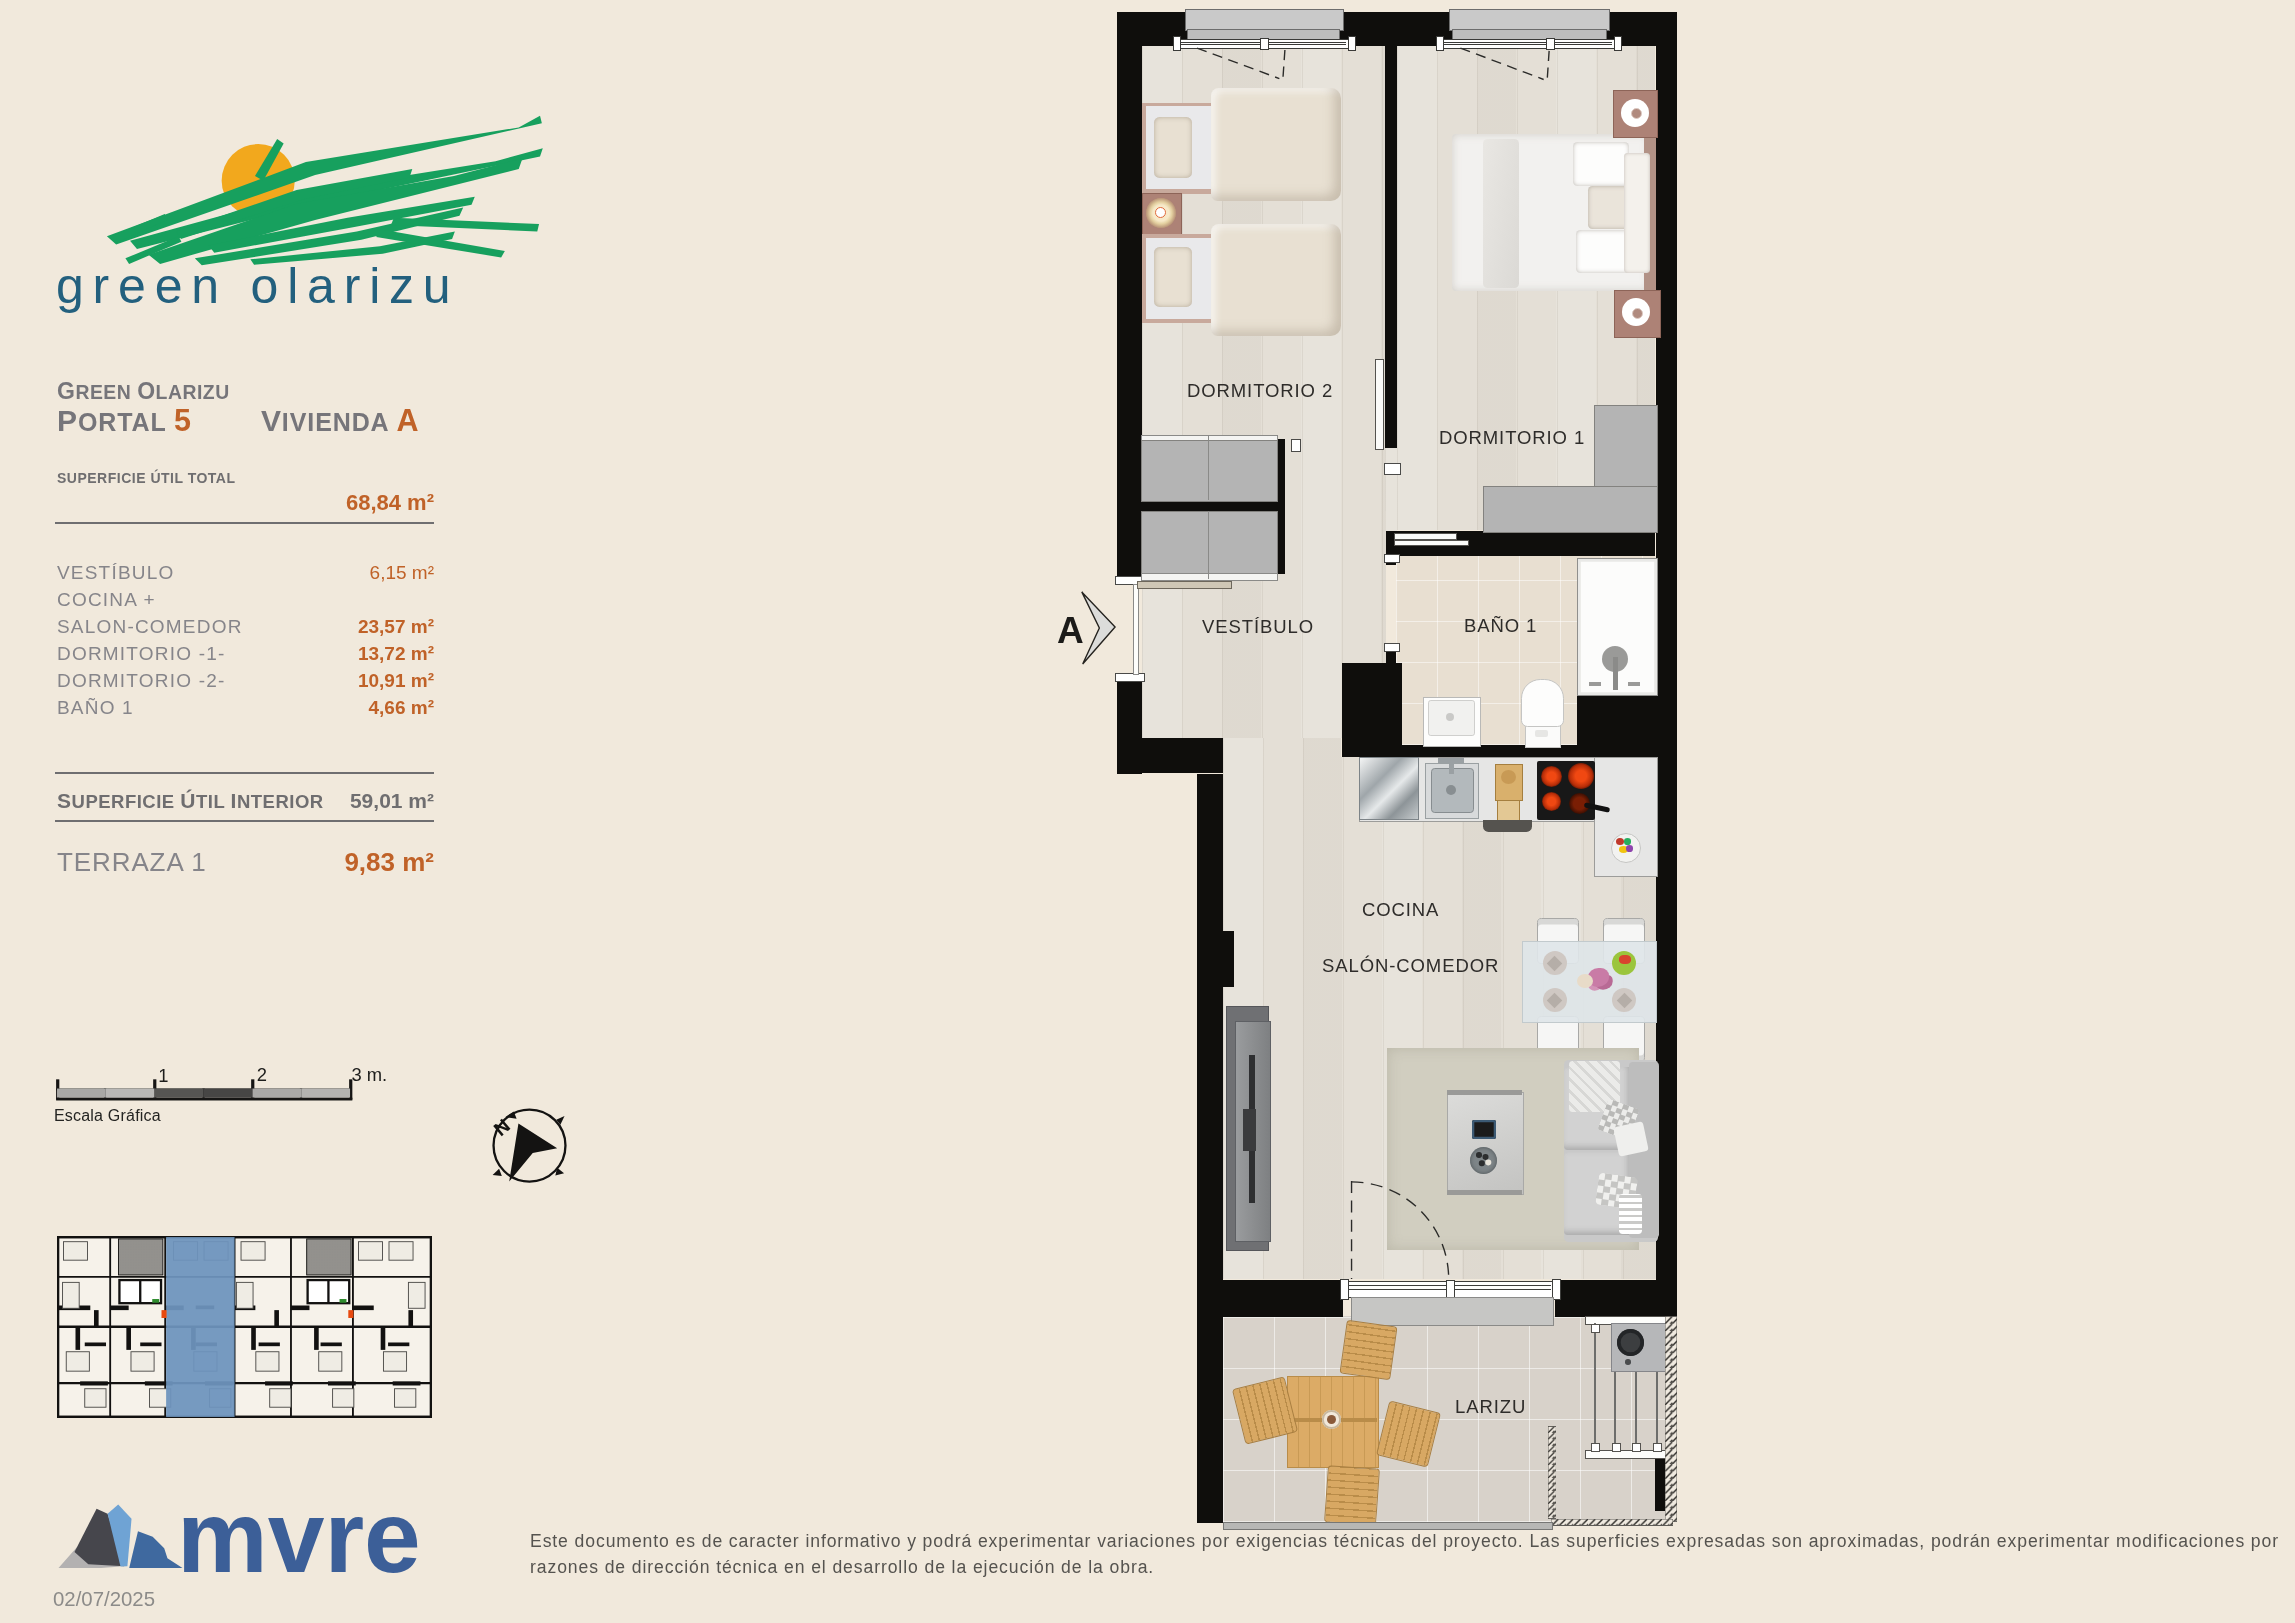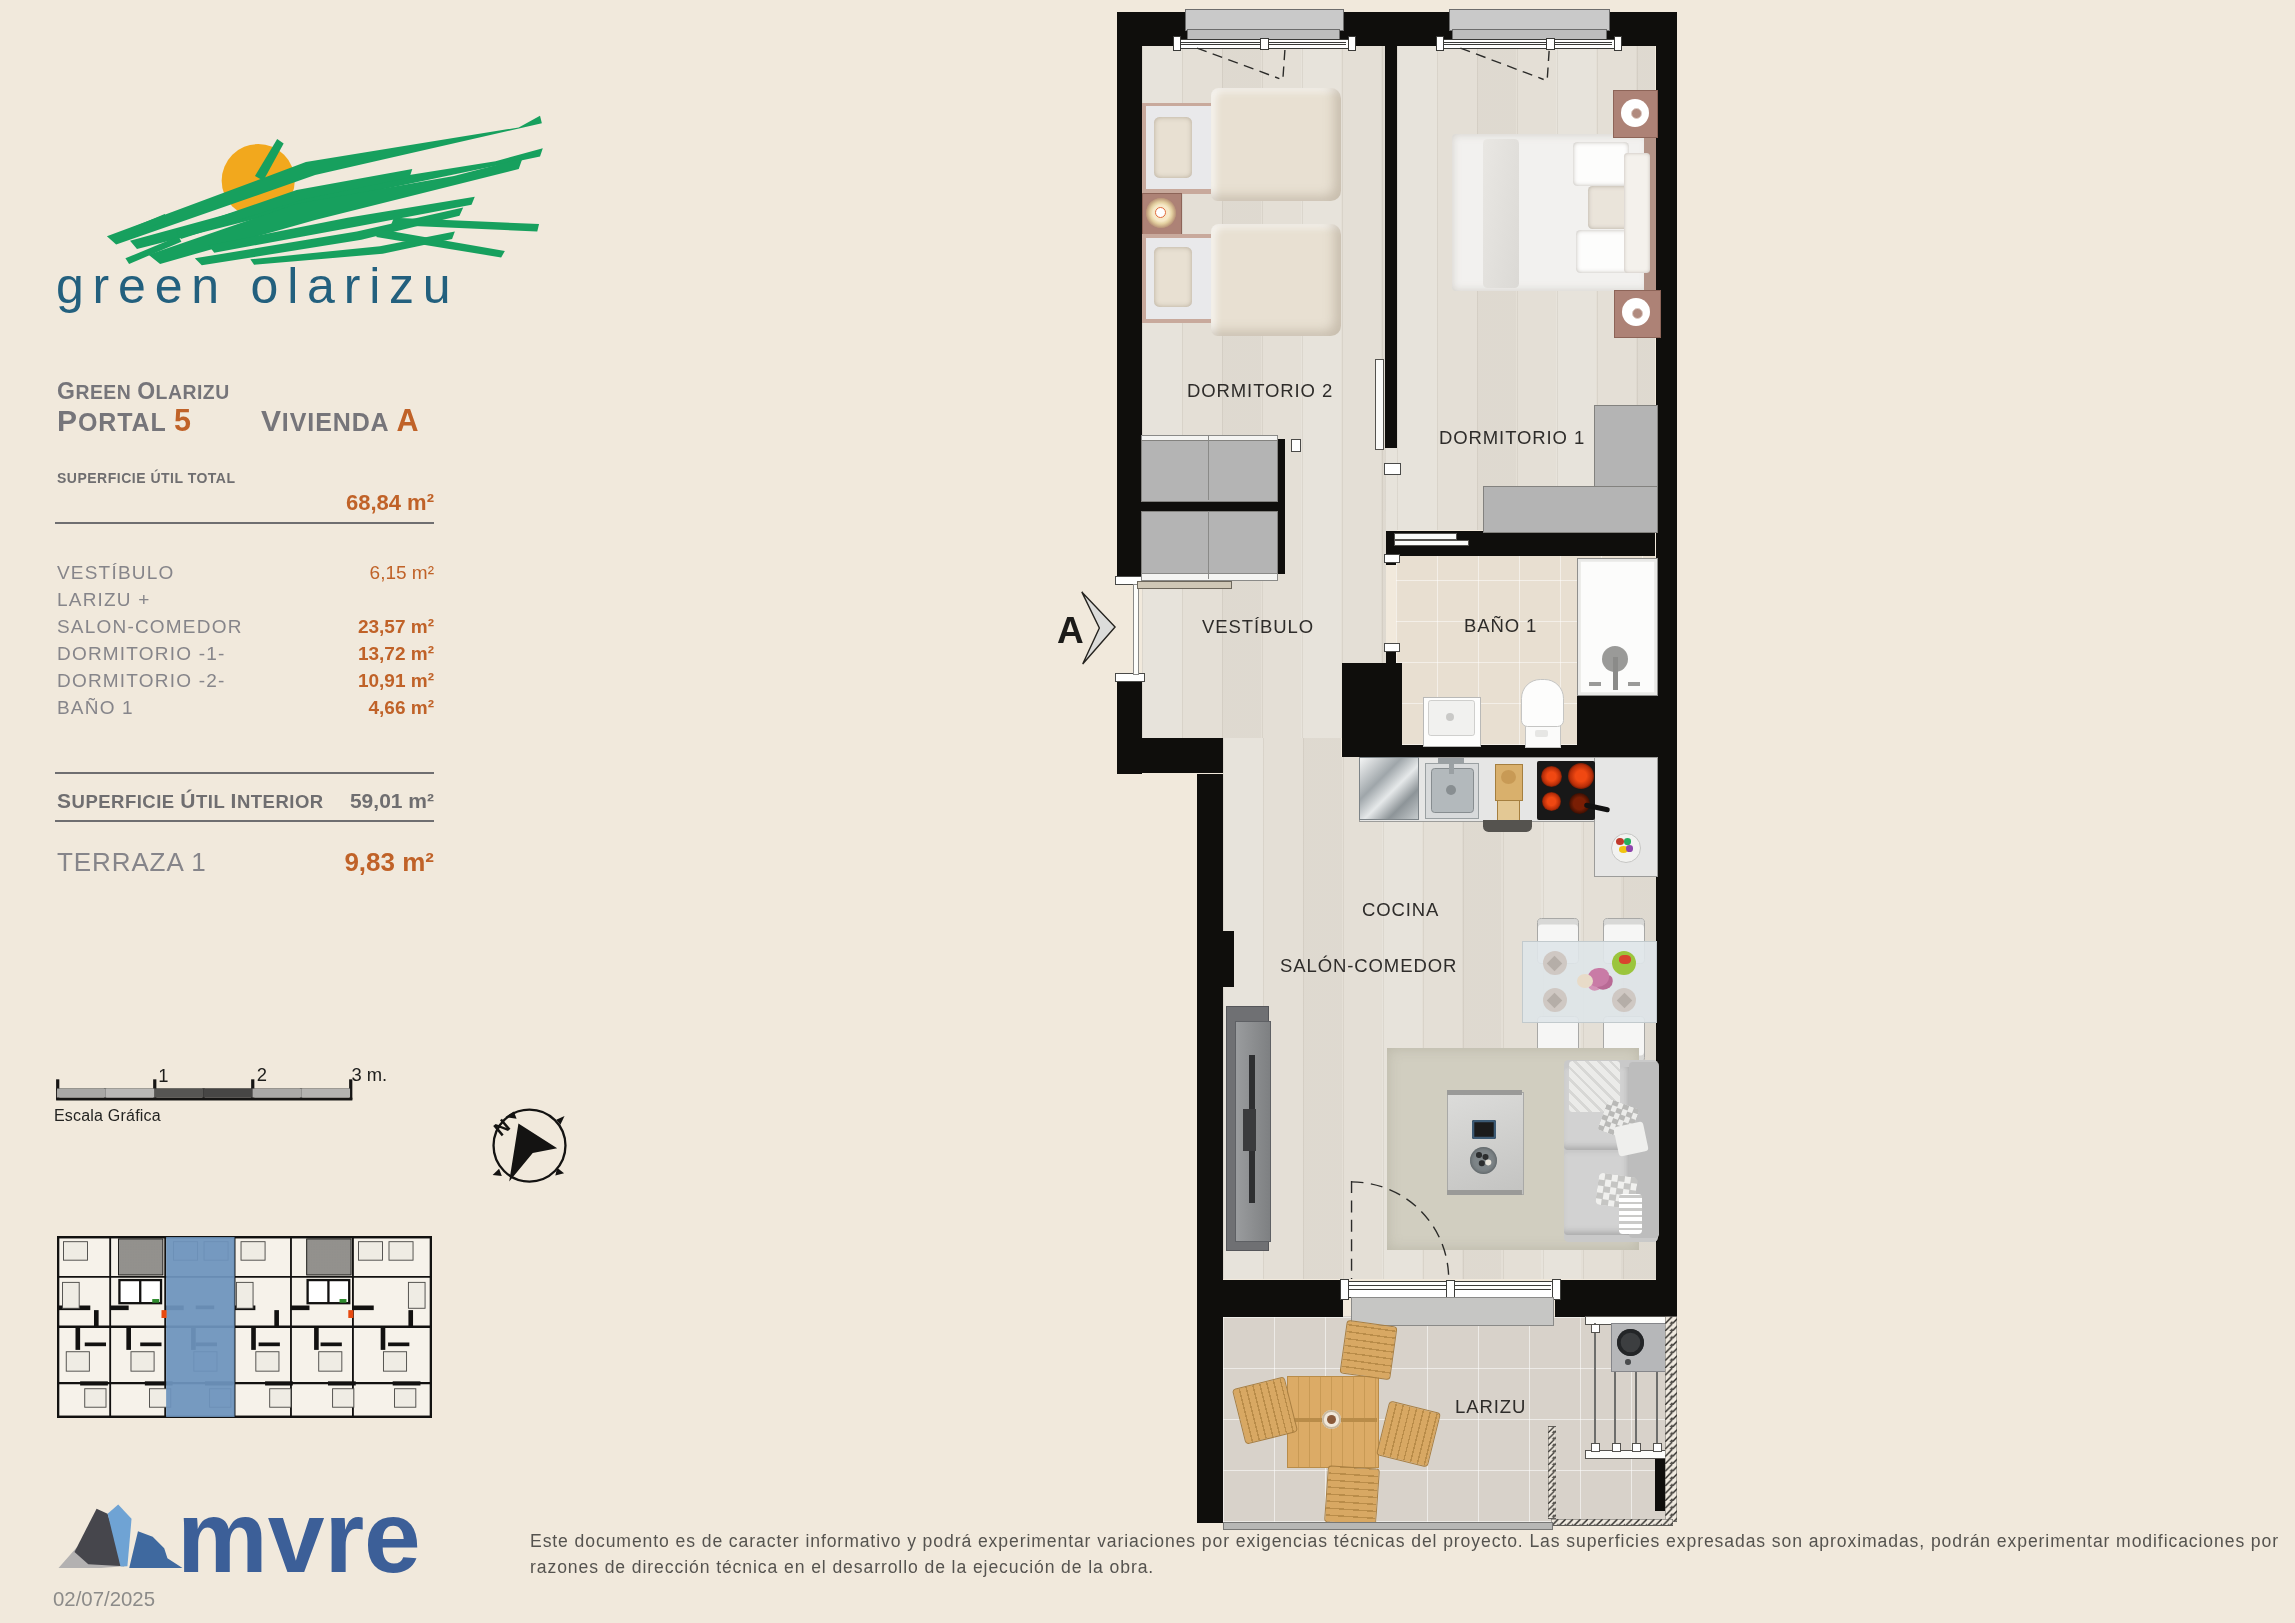--- a/index.html
+++ b/index.html
@@ -53,21 +53,21 @@
 <div class="abs" style="left:57px;top:403px;color:#76757a;font-size:25px;font-weight:bold;letter-spacing:0.9px"><span style="font-size:30px">P</span>ORTAL <span class="orange" style="font-size:30.5px">5</span><span style="display:inline-block;width:69px"></span><span style="font-size:30px">V</span>IVIENDA <span class="orange" style="font-size:30.5px">A</span></div>
 
 <div class="abs" style="left:57px;top:466px;color:#6f6e70;font-size:18.5px;font-weight:bold;letter-spacing:0.5px"><span style="font-size:14px">SUPERFICIE ÚTIL TOTAL</span></div>
 
 <div class="abs" style="left:295px;top:490px;width:139px;text-align:right;color:#c06228;font-size:22px;font-weight:bold">68,84 m²</div>
 
 <div class="abs" style="left:55px;top:522px;width:379px;height:2.3px;background:#6f6e70"></div>
 
 <div class="abs" style="left:57px;top:559px;width:377px;color:#86858a;font-size:19px;letter-spacing:1.2px;line-height:27px">
 <div>VESTÍBULO<span class="abs" style="right:0;color:#c06228;font-weight:normal;letter-spacing:0">6,15 m²</span></div>
-<div>LARIZU +</div>
+<div>COCINA +</div>
 <div>SALON-COMEDOR<span class="abs" style="right:0;color:#c06228;font-weight:bold;letter-spacing:0">23,57 m²</span></div>
 <div>DORMITORIO -1-<span class="abs" style="right:0;color:#c06228;font-weight:bold;letter-spacing:0">13,72 m²</span></div>
 <div>DORMITORIO -2-<span class="abs" style="right:0;color:#c06228;font-weight:bold;letter-spacing:0">10,91 m²</span></div>
 <div>BAÑO 1<span class="abs" style="right:0;color:#c06228;font-weight:bold;letter-spacing:0">4,66 m²</span></div>
 </div>
 
 <div class="abs" style="left:55px;top:772px;width:379px;height:2.3px;background:#6f6e70"></div>
 
 <div class="abs" style="left:57px;top:789px;width:377px;color:#6f6e70;font-size:18.5px;font-weight:bold;letter-spacing:0.5px"><span style="font-size:21px">S</span>UPERFICIE <span style="font-size:21px">Ú</span>TIL <span style="font-size:21px">I</span>NTERIOR<span class="abs" style="right:0;letter-spacing:0;font-size:21px">59,01 m²</span></div>
 
@@ -579,18 +579,18 @@
 <div class="lbl" style="left:1187px;top:380px">DORMITORIO 2</div>
 
 <div class="lbl" style="left:1439px;top:427px">DORMITORIO 1</div>
 
 <div class="lbl" style="left:1202px;top:616px">VESTÍBULO</div>
 
 <div class="lbl" style="left:1464px;top:615px">BAÑO 1</div>
 
 <div class="lbl" style="left:1362px;top:899px">COCINA</div>
 
-<div class="lbl" style="left:1280px;top:955px">SALÓN-COMEDOR</div>
+<div class="lbl" style="left:1322px;top:955px">SALÓN-COMEDOR</div>
 
 <div class="lbl" style="left:1455px;top:1396px">LARIZU</div>
 
 <div class="abs" style="left:530px;top:1528px;color:#55534f;font-size:17.6px;line-height:26px;letter-spacing:0.9px;white-space:nowrap">Este documento es de caracter informativo y podrá experimentar variaciones por exigencias técnicas del proyecto. Las superficies expresadas son aproximadas, podrán experimentar modificaciones por<br>razones de dirección técnica en el desarrollo de la ejecución de la obra.</div>
 
 
 </body></html>

